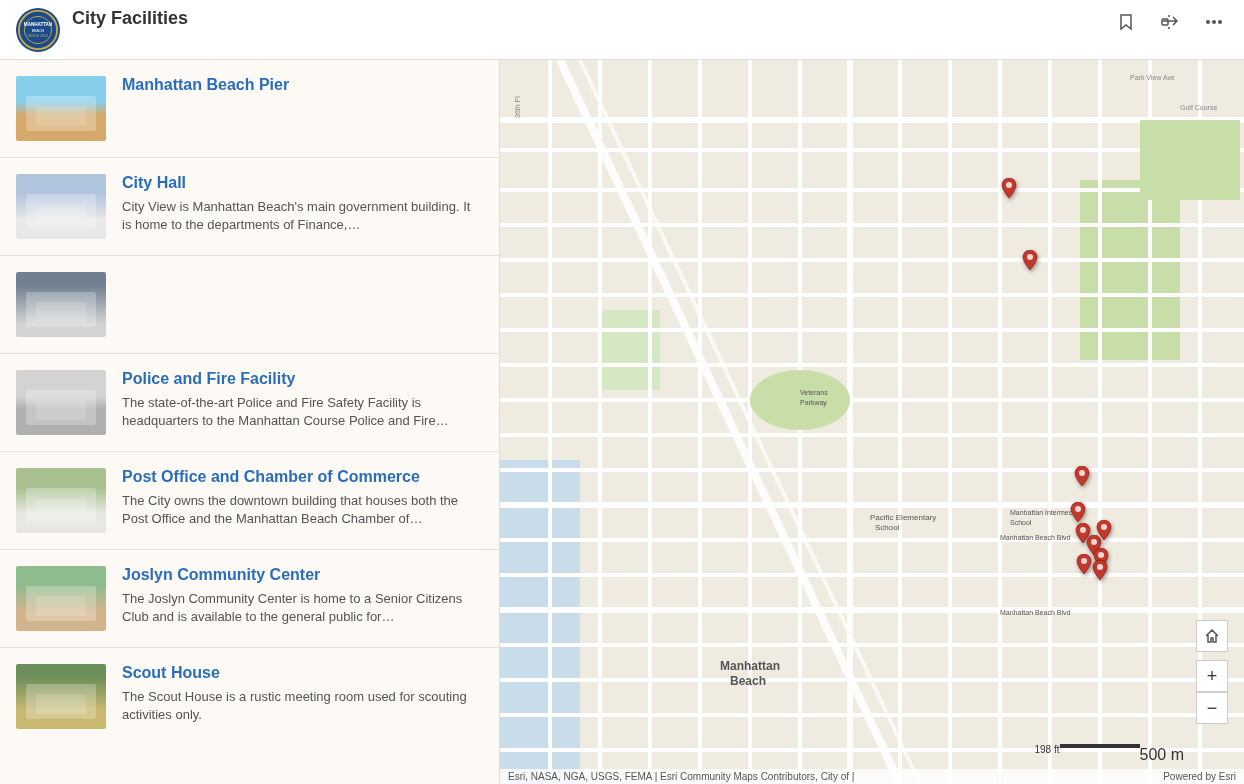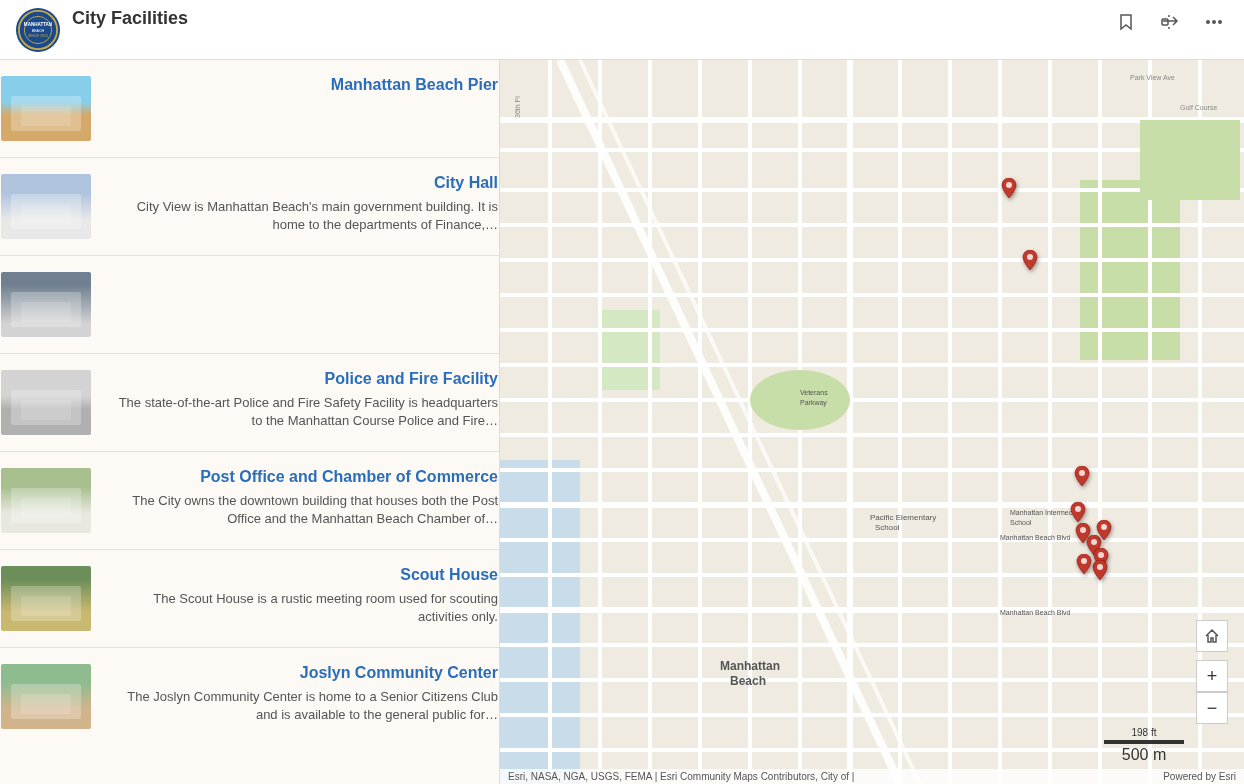--- a/index.html
+++ b/index.html
@@ -56,25 +56,24 @@
     .left-panel {
       width: 500px;
       flex-shrink: 0;
       overflow-y: auto;
       background: #fdf9f4;
       border-right: 1px solid #ddd;
     }
 
     .facility-item {
       display: flex;
-      padding: 16px 1px;
+      padding: 16px 16px;
       border-bottom: 1px solid #e8e0d5;
       cursor: pointer;
       transition: background 0.15s;
-      text-align: right;
     }
     .facility-item:last-child { border-bottom: none; }
 
     .facility-thumb {
       width: 90px;
       height: 65px;
       flex-shrink: 0;
       margin-right: 16px;
       overflow: hidden;
       background: #ccc;
@@ -165,22 +164,22 @@
       height: 26px;
       filter: drop-shadow(1px 2px 2px rgba(0,0,0,0.4));
     }
 
     
     .scale-bar {
       position: absolute;
       bottom: 20px;
       right: 60px;
       display: flex;
-      flex-direction: column;
-      align-items: center;
+      flex-direction: row;
+      align-items: flex-start;
       font-size: 10px;
       color: #333;
     }
     .scale-line {
       width: 80px;
       height: 4px;
       background: #333;
       border: 1px solid #333;
     }
 
@@ -278,39 +277,39 @@
       <rect width="90" height="65" fill="transparent"></rect>
       <rect x="10" y="20" width="70" height="35" rx="2" fill="rgba(255,255,255,0.25)"></rect>
       <rect x="20" y="30" width="50" height="20" rx="1" fill="rgba(255,255,255,0.15)"></rect>
     </svg></div>
         <div class="facility-info">
           <div class="facility-name">Post Office and Chamber of Commerce</div>
           <div class="facility-desc">The City owns the downtown building that houses both the Post Office and the Manhattan Beach Chamber of…</div>
         </div>
       </div>
       <div class="facility-item">
+        <div class="facility-thumb thumb-joslyn"><svg width="90" height="65" xmlns="http://www.w3.org/2000/svg">
+      <rect width="90" height="65" fill="transparent"></rect>
+      <rect x="10" y="20" width="70" height="35" rx="2" fill="rgba(255,255,255,0.25)"></rect>
+      <rect x="20" y="30" width="50" height="20" rx="1" fill="rgba(255,255,255,0.15)"></rect>
+    </svg></div>
+        <div class="facility-info">
+          <div class="facility-name">Joslyn Community Center</div>
+          <div class="facility-desc">The Joslyn Community Center is home to a Senior Citizens Club and is available to the general public for…</div>
+        </div>
+      </div>
+      <div class="facility-item">
         <div class="facility-thumb thumb-scout"><svg width="90" height="65" xmlns="http://www.w3.org/2000/svg">
       <rect width="90" height="65" fill="transparent"></rect>
       <rect x="10" y="20" width="70" height="35" rx="2" fill="rgba(255,255,255,0.25)"></rect>
       <rect x="20" y="30" width="50" height="20" rx="1" fill="rgba(255,255,255,0.15)"></rect>
     </svg></div>
         <div class="facility-info">
           <div class="facility-name">Scout House</div>
           <div class="facility-desc">The Scout House is a rustic meeting room used for scouting activities only.</div>
-        </div>
-      </div>
-      <div class="facility-item">
-        <div class="facility-thumb thumb-joslyn"><svg width="90" height="65" xmlns="http://www.w3.org/2000/svg">
-      <rect width="90" height="65" fill="transparent"></rect>
-      <rect x="10" y="20" width="70" height="35" rx="2" fill="rgba(255,255,255,0.25)"></rect>
-      <rect x="20" y="30" width="50" height="20" rx="1" fill="rgba(255,255,255,0.15)"></rect>
-    </svg></div>
-        <div class="facility-info">
-          <div class="facility-name">Joslyn Community Center</div>
-          <div class="facility-desc">The Joslyn Community Center is home to a Senior Citizens Club and is available to the general public for…</div>
         </div>
       </div>
     </div>
 
   <div class="map-panel">
 
     <svg class="map-bg" viewBox="0 0 744 724" preserveAspectRatio="xMidYMid slice" xmlns="http://www.w3.org/2000/svg">
 
       <rect width="744" height="724" fill="#f0ebe0"></rect>
 

